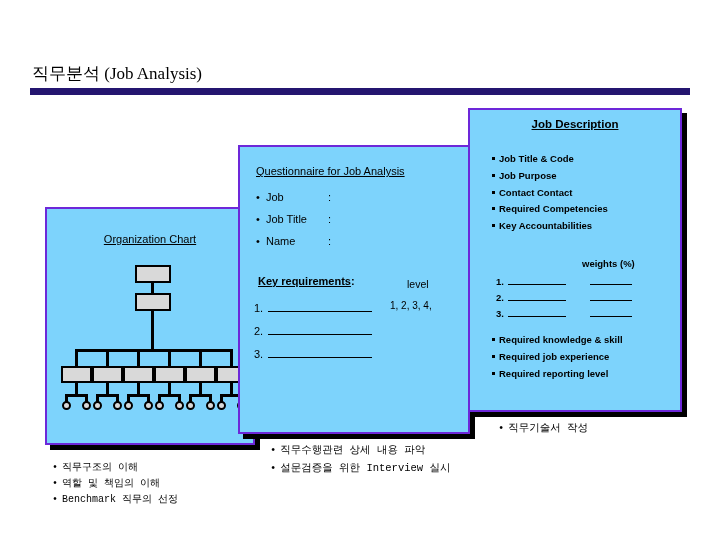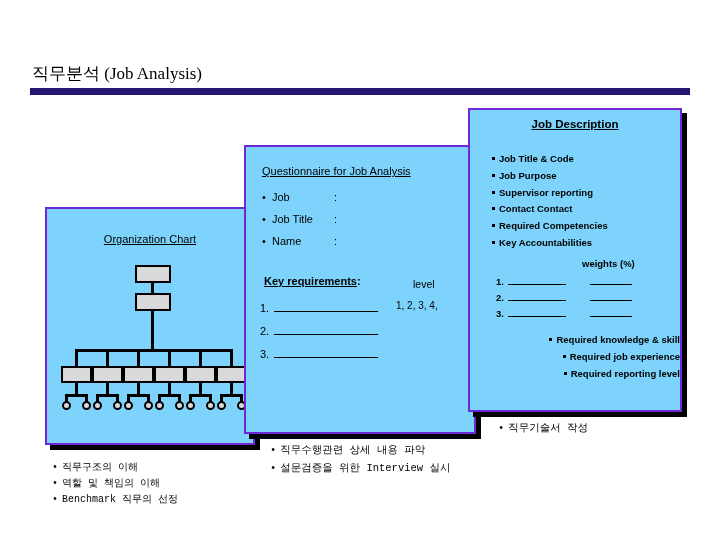--- a/index.html
+++ b/index.html
@@ -68,21 +68,21 @@
     font-weight: bold;
     text-decoration: underline;
     color: #000000;
   }
   .jd-list {
     position: absolute;
     left: 22px;
     width: 188px;
   }
   #jd-list-top { top: 41px; }
-  #jd-list-bottom { top: 222px; text-align: right; }
+  #jd-list-bottom { top: 222px; }
   .jd-item {
     font-size: 9.5px;
     font-weight: bold;
     color: #000000;
     line-height: 16.8px;
     white-space: nowrap;
   }
   .jd-item .sq {
     display: inline-block;
     width: 3px;
@@ -124,21 +124,21 @@
   }
   .jd-num-row .blank-short {
     display: inline-block;
     width: 42px;
     border-bottom: 1.5px solid #000;
     height: 9px;
   }
 
   
   #questionnaire-card {
-    left: 244px;
+    left: 238px;
     top: 145px;
     width: 232px;
     height: 289px;
     z-index: 2;
   }
   #questionnaire-title {
     position: absolute;
     left: 16px;
     top: 18px;
     font-size: 11px;
@@ -411,21 +411,20 @@
       </div>
     </div>
   </div>
 
   <div class="card" id="job-description-card">
     <div id="job-description-title">Job Description</div>
 
     <div class="jd-list" id="jd-list-top">
       <div class="jd-item"><span class="sq"></span><span>Job Title &amp; Code</span></div>
       <div class="jd-item"><span class="sq"></span><span>Job Purpose</span></div>
-      <div class="jd-item"><span class="sq"></span><span>Supervisor reporting</span></div>
       <div class="jd-item"><span class="sq"></span><span>Contact Contact</span></div>
       <div class="jd-item"><span class="sq"></span><span>Required Competencies</span></div>
       <div class="jd-item"><span class="sq"></span><span>Key Accountabilities</span></div>
     </div>
 
     <div id="jd-weights-label">weights (%)</div>
 
     <div id="jd-numbered">
       <div class="jd-num-row">
         <span class="num">1.</span>

